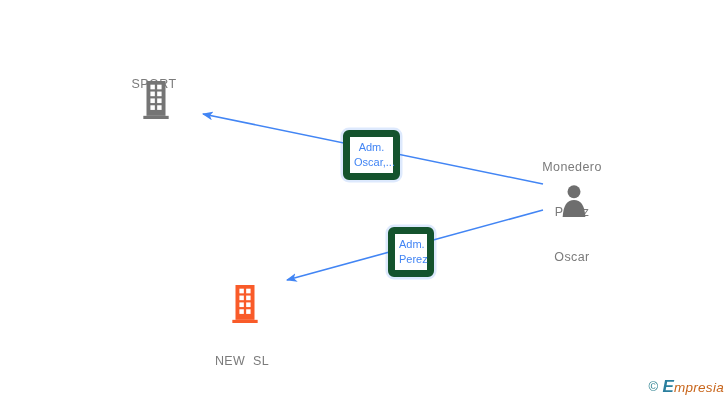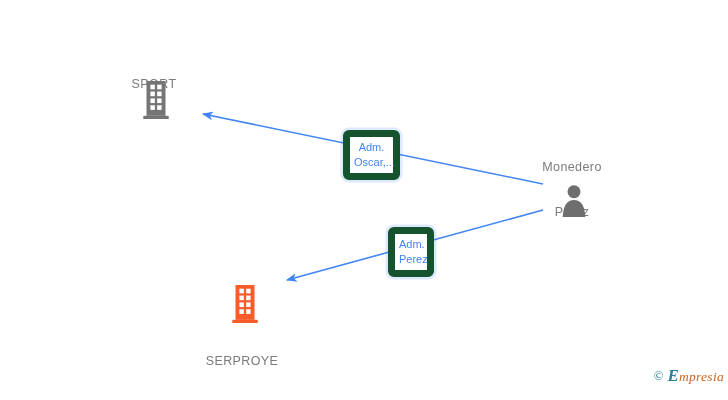--- a/index.html
+++ b/index.html
@@ -33,22 +33,22 @@
     box-shadow:0 0 0 2.5px rgba(66,133,244,0.18);
     color:#4285f4;
     font-size:11px;
     line-height:15px;
     text-align:center;
     padding:3px 4px;
     box-sizing:border-box;
   }
   .watermark{
     position:absolute;
-    right:4px;bottom:14px;
-    font-family:Liberation Serif, serif;
+    right:4px;bottom:3px;
+    font-family:Liberation Sans, sans-serif;
     font-style:italic;
     white-space:nowrap;
   }
   .wm-copy{
     color:#2b808f;
     font-size:13px;
     font-style:normal;
     vertical-align:1px;
   }
   .wm-initial{
@@ -95,20 +95,21 @@
           <rect x="8.7" y="23" width="4.2" height="4.4"></rect>
             <rect x="15.1" y="23" width="4.2" height="4.4"></rect>
         </g>
       </svg>
     </span>
   </div>
 
   <div class="entity-label" style="left:512px;top:130px;width:120px;">
     <div>Monedero</div>
     <div>Perez</div>
+    <div>Oscar</div>
   </div>
   <div class="entity-icon person-gray" style="left:559px;top:184px;">
     <span>
       <svg width="30" height="33" viewBox="0 0 28 32">
         <circle cx="14" cy="7.5" r="6.3" fill="currentColor"></circle>
         <path d="M14 15.5 C 7.5 15.5 3.6 20.5 3 32 L 25 32 C 24.4 20.5 20.5 15.5 14 15.5 Z" fill="currentColor"></path>
       </svg>
     </span>
   </div>
 
@@ -124,21 +125,20 @@
             <rect x="15.1" y="10" width="4.2" height="4.4"></rect>
           <rect x="8.7" y="16.5" width="4.2" height="4.4"></rect>
             <rect x="15.1" y="16.5" width="4.2" height="4.4"></rect>
           <rect x="8.7" y="23" width="4.2" height="4.4"></rect>
             <rect x="15.1" y="23" width="4.2" height="4.4"></rect>
         </g>
       </svg>
     </span>
   </div>
   <div class="entity-label" style="left:162px;top:324px;width:160px;">
-    <div>SERPROYE</div>
     <div>NEW  SL</div>
   </div>
 
   <div class="edge-label-box" style="left:343px;top:130px;width:57px;">
     <div>Adm.</div>
     <div>Oscar,...</div>
   </div>
   <div class="edge-label-box" style="left:388px;top:227px;width:46px;">
     <div>Adm.</div>
     <div>Perez</div>

